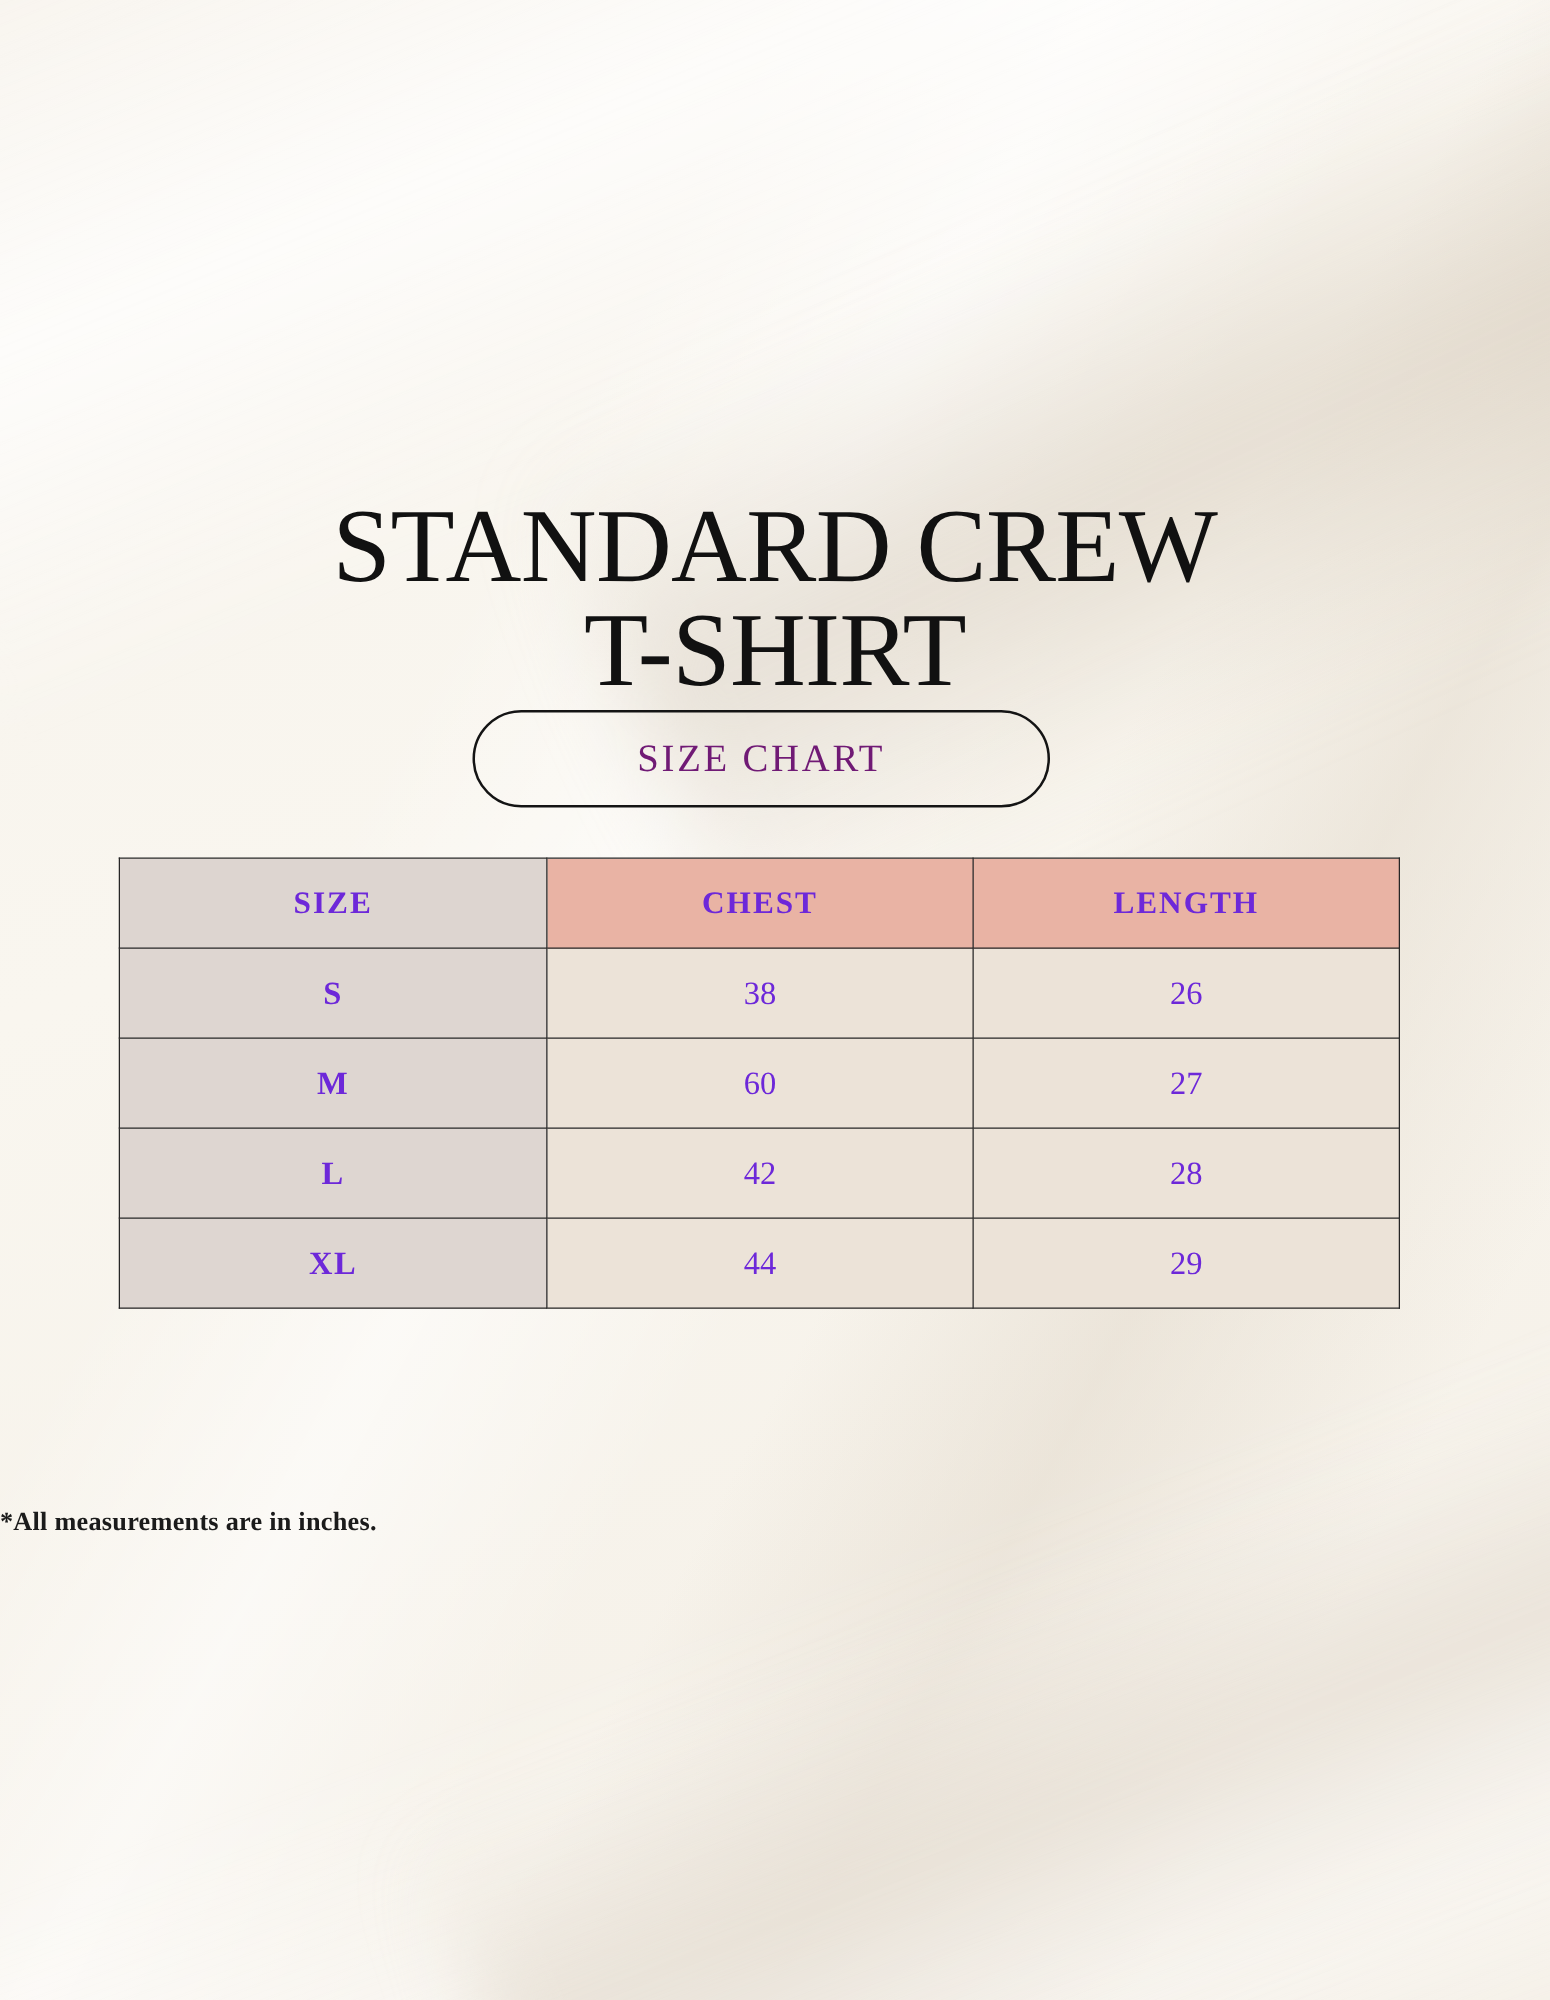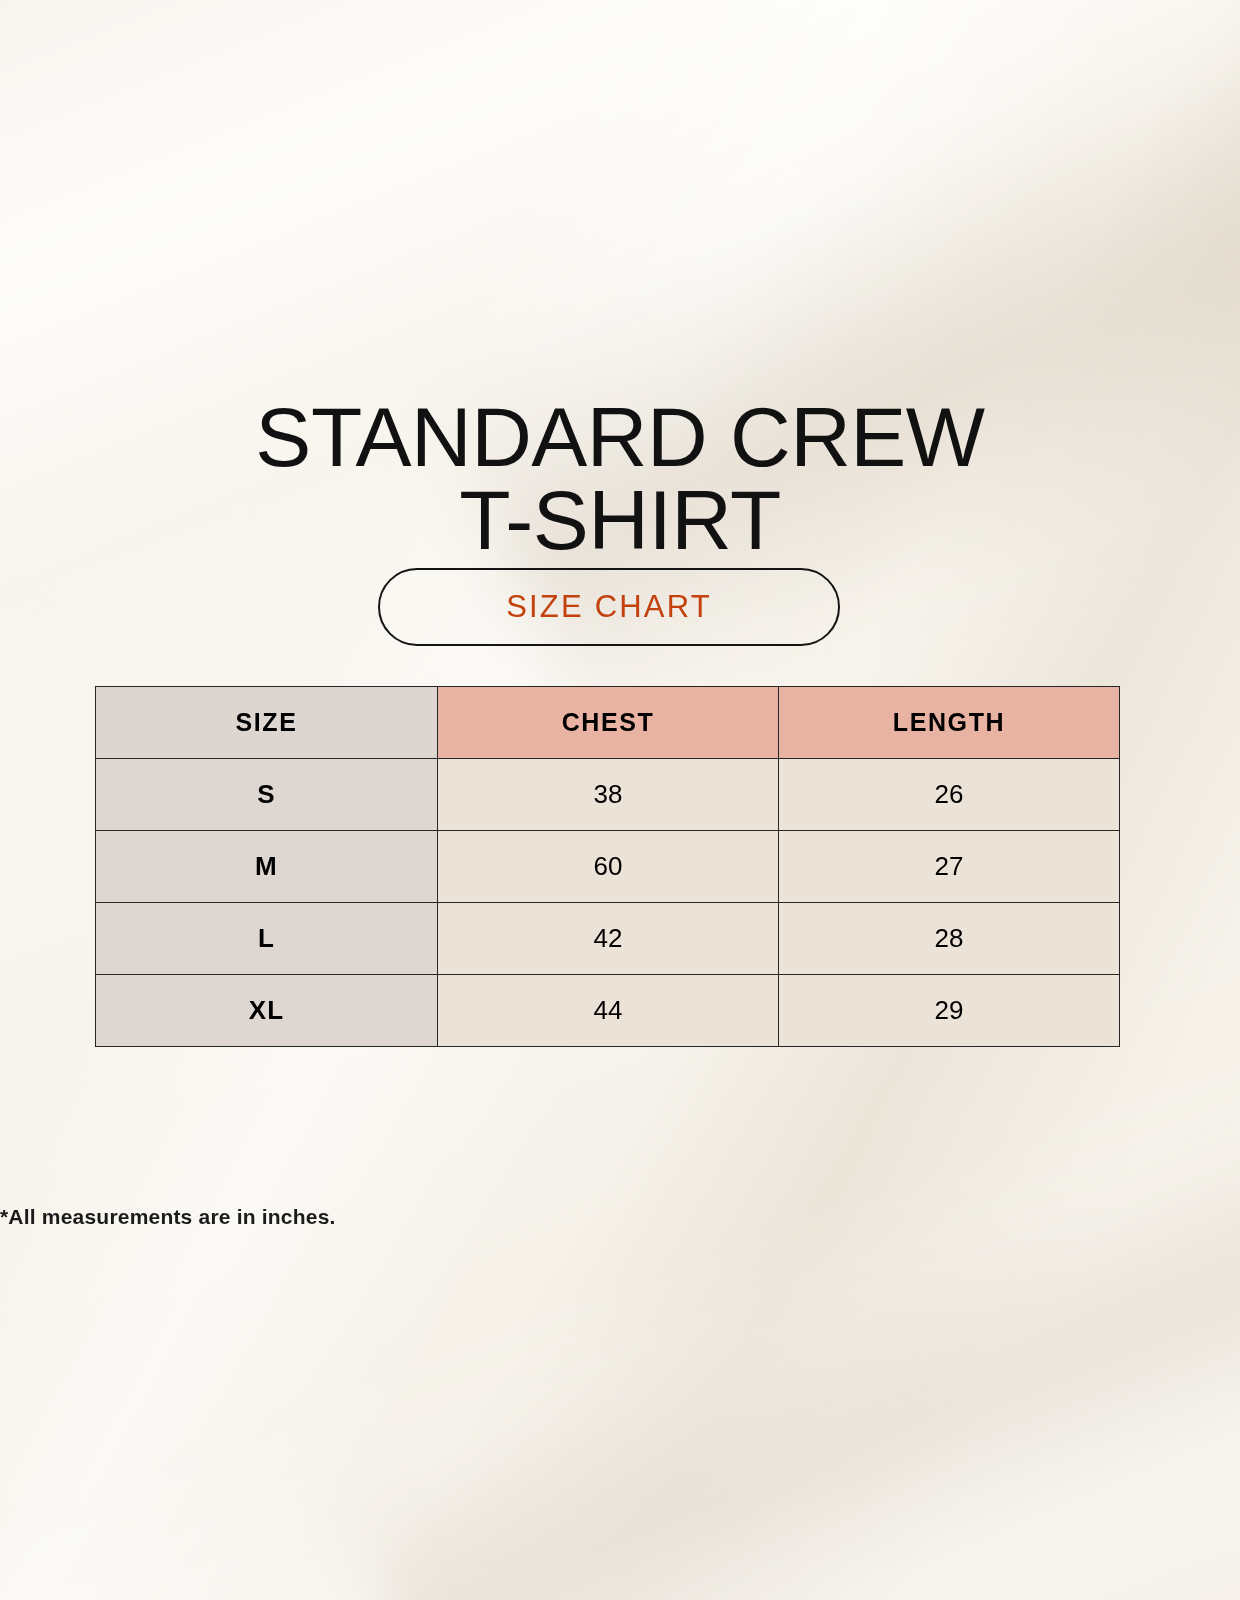--- a/index.html
+++ b/index.html
@@ -1,15 +1,15 @@
 <!DOCTYPE html>
 <html><head>
 <meta charset="utf-8">
 <style>
-  * { box-sizing: border-box; }
+  * { box-sizing: border-box; font-family: Liberation Serif, serif; }
   html, body {
     margin: 0;
     padding: 0;
   }
   body {
     width: 1240px;
     height: 1600px;
     font-family: "Liberation Sans", sans-serif;
     background: #faf7f1;
     position: relative;
@@ -93,42 +93,42 @@
     border-radius: 39px;
     display: flex;
     align-items: center;
     justify-content: center;
     background: transparent;
   }
   .pill-label {
     font-size: 31px;
     letter-spacing: 2.2px;
     font-weight: 400;
-    color: #c2410c;
+    color: #701a75;
   }
 
   .table-wrap {
     position: absolute;
     left: 95px;
     top: 686px;
     width: 1024px;
   }
   table.size-table {
     width: 1024px;
     border-collapse: collapse;
     table-layout: fixed;
   }
   table.size-table th,
   table.size-table td {
     border: 1.6px solid #262626;
     height: 72px;
     text-align: center;
     vertical-align: middle;
     font-size: 26px;
-    color: #000000;
+    color: #6d28d9;
   }
   col.c-size { width: 342px; }
   col.c-chest { width: 341px; }
   col.c-length { width: 341px; }
 
   thead th.h-size {
     background: #ddd5d0;
     font-weight: bold;
     letter-spacing: 1.6px;
     font-size: 25px;

